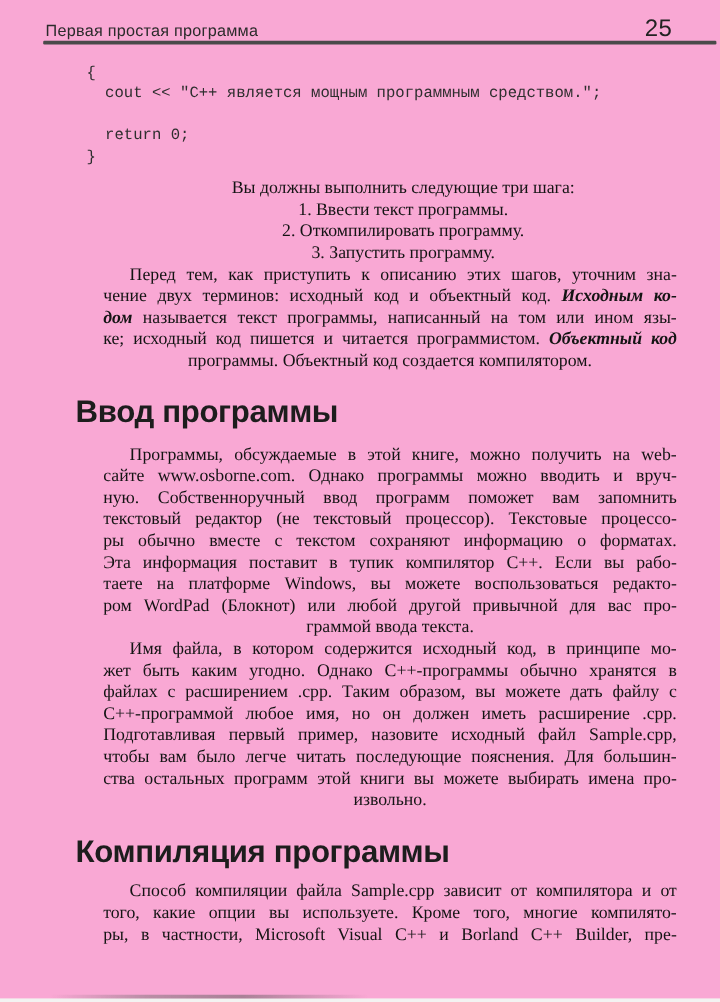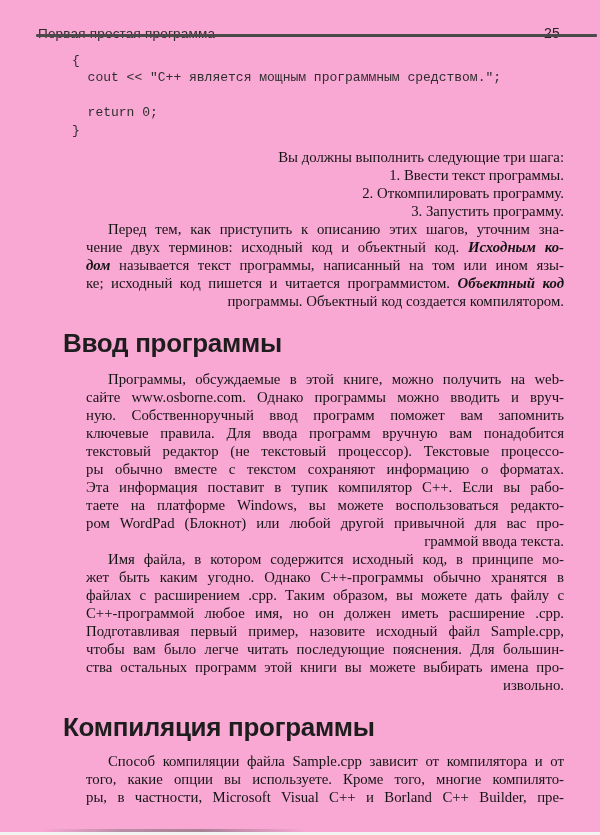--- a/index.html
+++ b/index.html
@@ -13,41 +13,41 @@
     position:relative;width:600px;height:832px;
     background:#f9a8d4;color:#161616;overflow:hidden;
   }
   
   .runhead{
     position:absolute;top:13px;left:38px;right:40px;
     display:flex;justify-content:space-between;align-items:baseline;
     font-family:"Liberation Sans", sans-serif;
     font-size:13.5px;color:#2b2b2b;letter-spacing:.2px;
   }
-  .pagenum{font-size:14px;color:#222;margin-top:12px;}
+  .pagenum{font-size:20px;color:#222;}
   .rule{
     position:absolute;top:34px;left:36px;right:3px;height:2.5px;
     background:#4a4a4a;border-radius:1px;
   }
   
   .code{
     position:absolute;top:52px;left:72px;margin:0;
     font-family:"Liberation Mono", monospace;
     font-size:13px;line-height:17.4px;color:#2e2e2e;
     white-space:pre;
   }
   
   .content{
     position:absolute;top:148px;left:86px;width:478px;
     font-size:14.8px;color:#141414;
   }
   .para{margin:0;}
   .line{
     height:18px;line-height:18px;overflow:hidden;
-    text-align:right;white-space:normal;
+    text-align:center;white-space:normal;
   }
   .line.j{text-align:justify;text-align-last:justify;}
   .line.indent{padding-left:22px;}
   .b{font-weight:400;}
   .bi{font-weight:700;font-style:italic;}
   h2.sechead{
     font-family:"Liberation Sans", sans-serif;
     font-weight:700;font-size:26px;line-height:34px;
     letter-spacing:-.3px;color:#1d1d1d;
     margin:16px 0 10px -23px;
@@ -88,21 +88,20 @@
         <div class="line j"><span>чение двух терминов: исходный код и объектный код. </span><span class="bi">Исходным ко-</span></div>
         <div class="line j"><span class="bi">дом</span><span> называется текст программы, написанный на том или ином язы-</span></div>
         <div class="line j"><span>ке; исходный код пишется и читается программистом. </span><span class="bi">Объектный код</span></div>
         <div class="line"><span>программы. Объектный код создается компилятором.</span></div>
       </div>
       <h2 class="sechead">Ввод программы</h2>
       <div class="para">
         <div class="line indent j"><span>Программы, обсуждаемые в этой книге, можно получить на web-</span></div>
         <div class="line j"><span>сайте </span><span class="b">www.osborne.com</span><span>. Однако программы можно вводить и вруч-</span></div>
         <div class="line j"><span>ную. Собственноручный ввод программ поможет вам запомнить</span></div>
-        <div class="line j"><span>ключевые правила. Для ввода программ вручную вам понадобится</span></div>
         <div class="line j"><span>текстовый редактор (не текстовый процессор). Текстовые процессо-</span></div>
         <div class="line j"><span>ры обычно вместе с текстом сохраняют информацию о форматах.</span></div>
         <div class="line j"><span>Эта информация поставит в тупик компилятор C++. Если вы рабо-</span></div>
         <div class="line j"><span>таете на платформе Windows, вы можете воспользоваться редакто-</span></div>
         <div class="line j"><span>ром WordPad (Блокнот) или любой другой привычной для вас про-</span></div>
         <div class="line"><span>граммой ввода текста.</span></div>
       </div>
       <div class="para">
         <div class="line indent j"><span>Имя файла, в котором содержится исходный код, в принципе мо-</span></div>
         <div class="line j"><span>жет быть каким угодно. Однако C++-программы обычно хранятся в</span></div>

